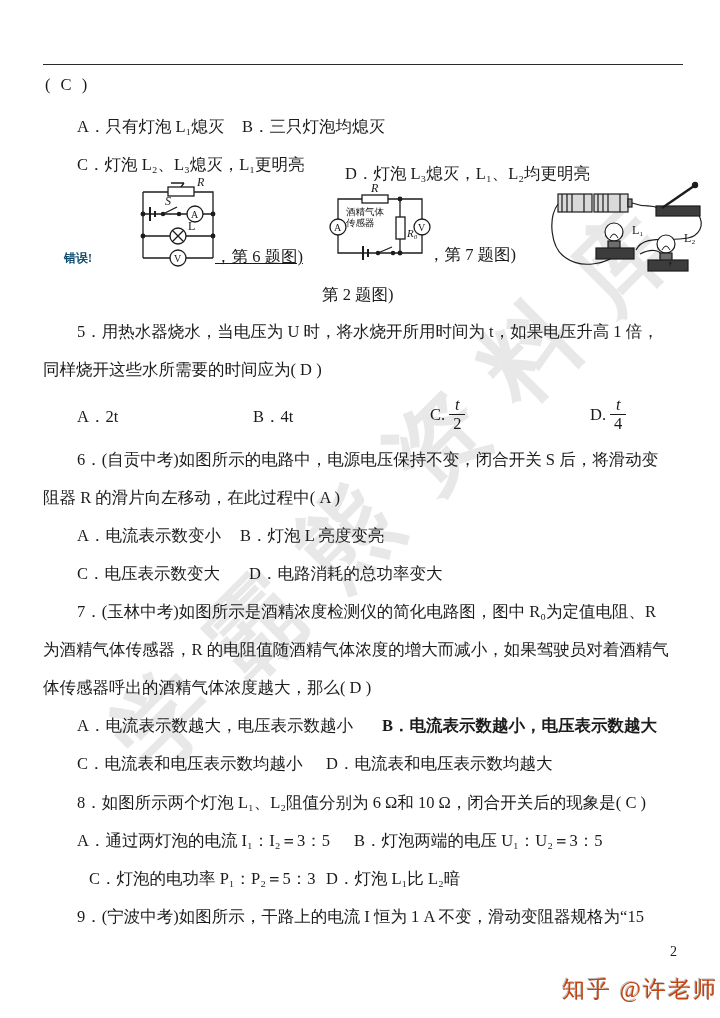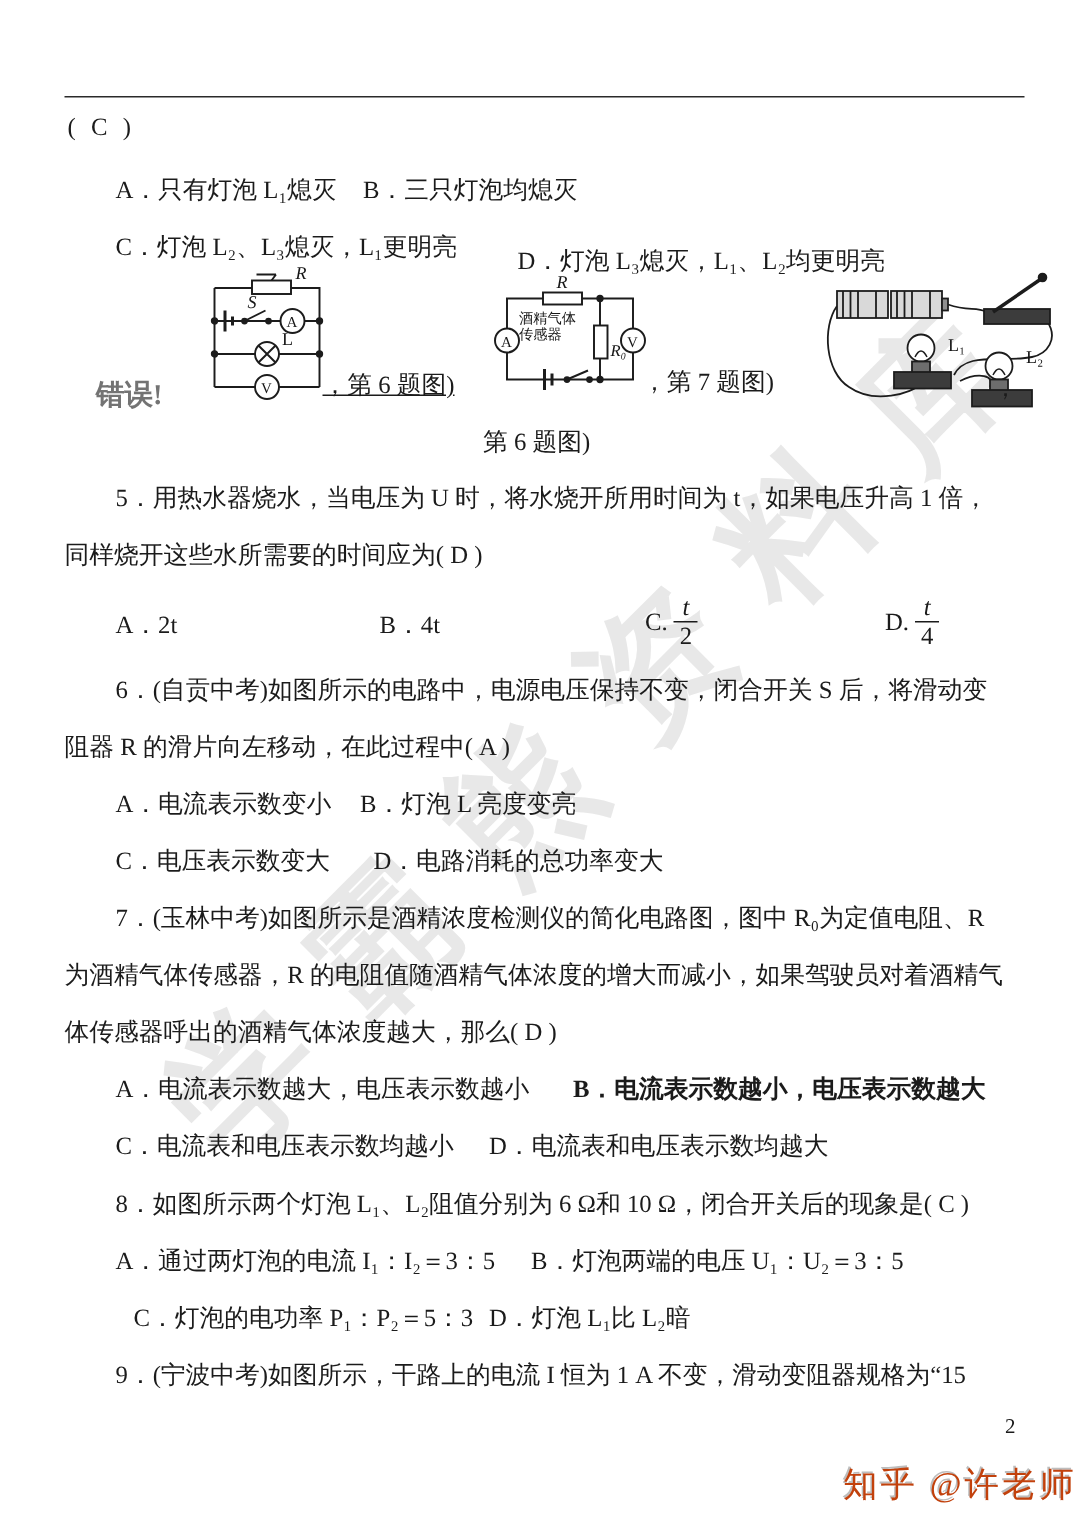--- a/index.html
+++ b/index.html
@@ -2,21 +2,21 @@
 <html><head>
 <meta charset="utf-8">
 <style>
   html,body{margin:0;padding:0;background:#ffffff;}
   #page{
     position:relative;width:720px;height:1018px;background:#ffffff;overflow:hidden;
     font-family:"Liberation Serif","DejaVu Serif",serif;color:#1b1b1b;
   }
   .ln{position:absolute;white-space:nowrap;font-size:16.5px;line-height:1.35;}
   .rule{position:absolute;left:43px;top:64px;width:640px;height:0;border-top:1.6px solid #2a2a2a;}
-  .err{position:absolute;font-weight:bold;font-size:19px;color:#737373;}
+  .err{position:absolute;font-weight:bold;font-size:12px;color:#0c4a6e;}
   .figlabel{position:absolute;white-space:nowrap;font-size:16.5px;}
   .pagenum{position:absolute;font-size:14px;}
   .zhihu{position:absolute;font-size:23px;color:#c2410c;letter-spacing:2px;
          text-shadow:1px 1px 0 #ffffff, -1px -1px 0 #bdbdbd;}
   .wm-diag{
     position:absolute;left:130px;top:690px;font-size:95px;letter-spacing:35px;
     color:rgba(186,186,186,0.33);transform:rotate(-45deg);transform-origin:0 50%;
     white-space:nowrap;pointer-events:none;font-weight:bold;
   }
   .frwrap{position:absolute;display:inline-flex;align-items:center;font-size:16.5px;}
@@ -129,21 +129,21 @@
 
       <circle cx="118" cy="66" r="9" fill="#ffffff"></circle>
       <path d="M114,72 q4,-8 8,0" stroke-width="1"></path>
       <rect x="112" y="75" width="12" height="8" fill="#6d6d6d"></rect>
       <rect x="100" y="82" width="40" height="11" fill="#3c3c3c"></rect>
     </g>
     <text x="84" y="56" font-size="12">L₁</text>
     <text x="136" y="64" font-size="12">L₂</text>
   </svg>
   <div class="figlabel" style="left:662px;top:248px;">，</div>
-  <div class="figlabel" style="left:322px;top:284px;">第 6 题图)</div>
+  <div class="figlabel" style="left:322px;top:284px;">第 2 题图)</div>
 
   <div class="ln" style="left:77px;top:321px;">5．用热水器烧水，当电压为 U 时，将水烧开所用时间为 t，如果电压升高 1 倍，</div>
   <div class="ln" style="left:43px;top:359px;">同样烧开这些水所需要的时间应为( D )</div>
   <div class="ln" style="left:77px;top:406px;">A．2t</div>
   <div class="ln" style="left:253px;top:406px;">B．4t</div>
   <div class="frwrap" style="left:430px;top:396px;">
     <span>C.</span>
     <span class="fr">
       <span class="num">t</span>
       <span class="den">2</span>

